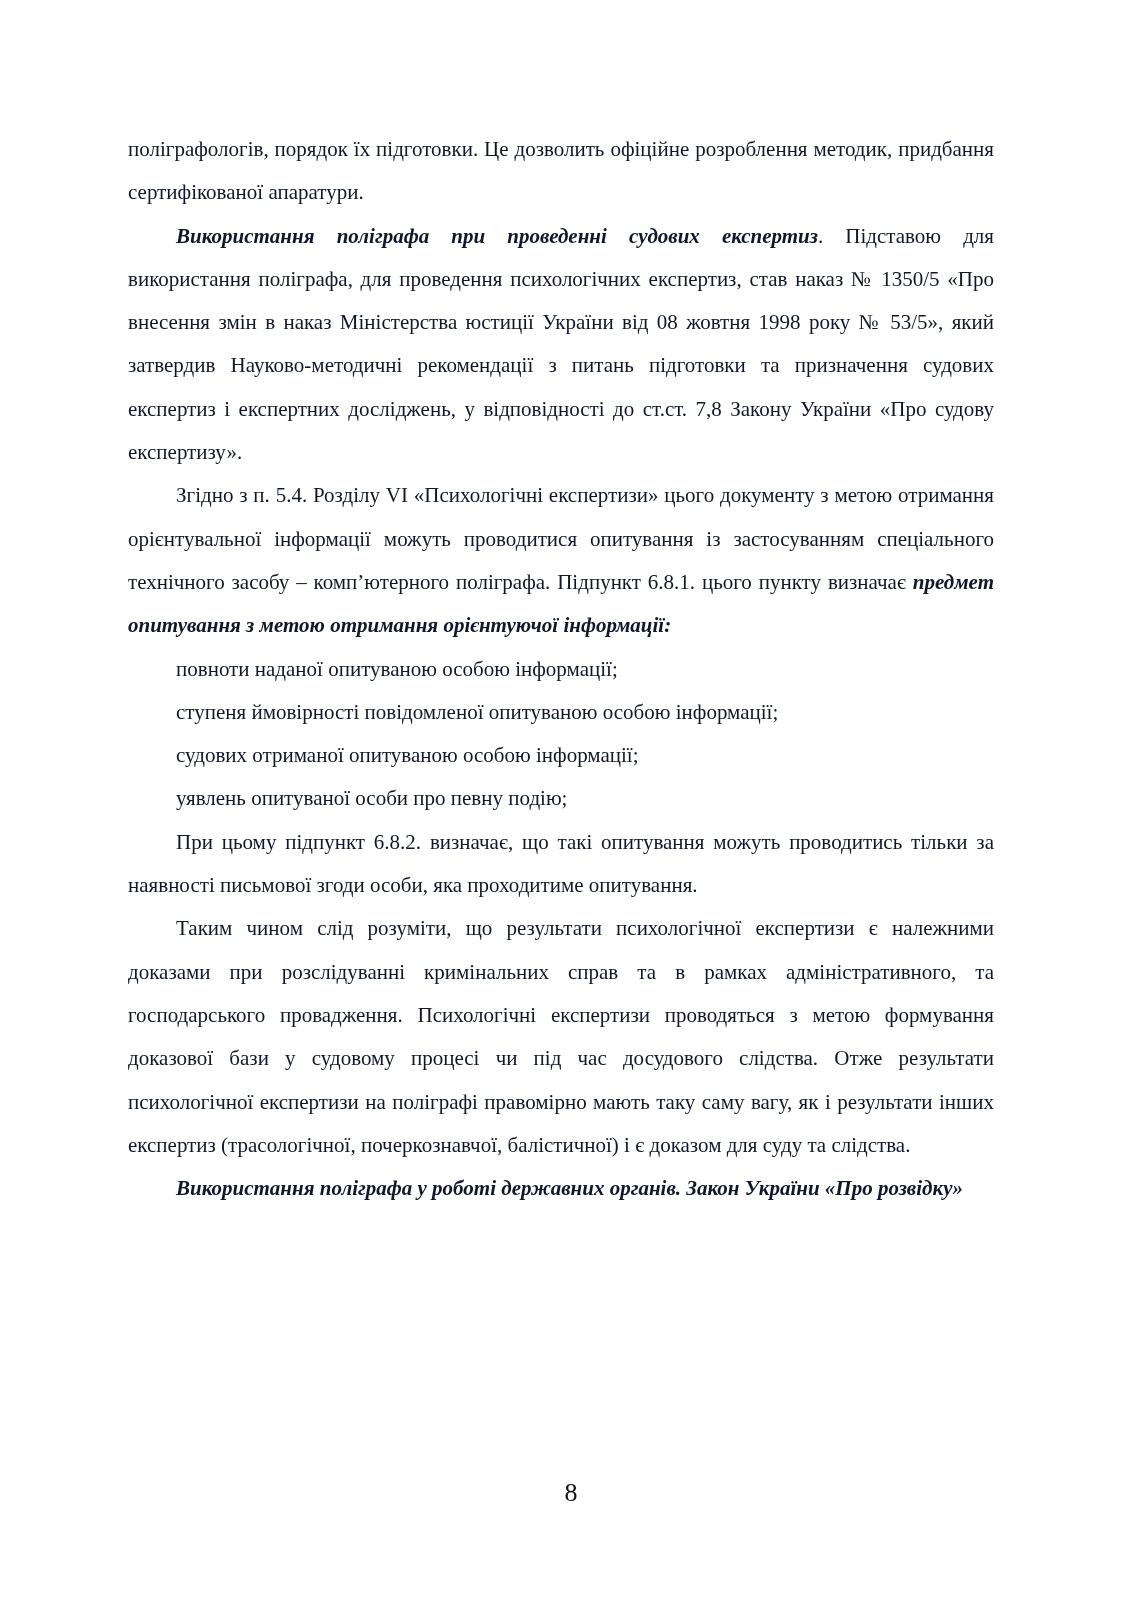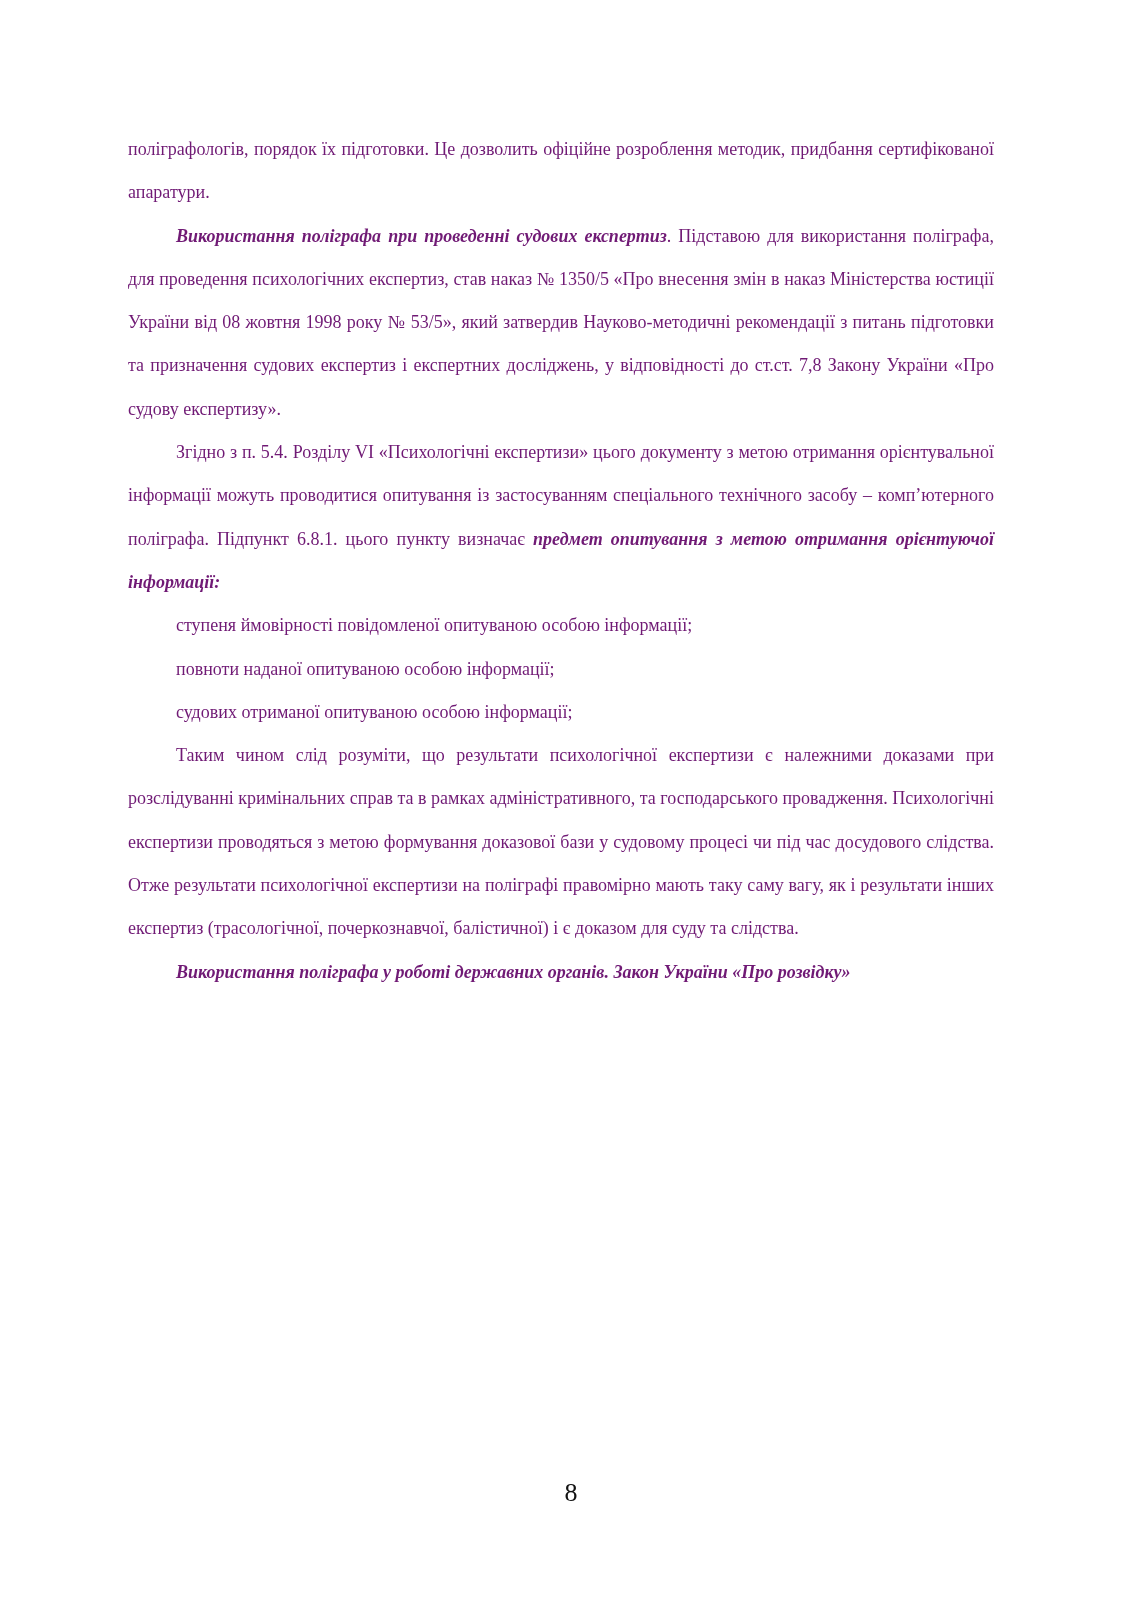--- a/index.html
+++ b/index.html
@@ -18,23 +18,23 @@
     box-sizing: border-box;
   }
   .text-column {
     position: absolute;
     left: 128px;
     top: 128px;
     width: 866px;
   }
   .para {
     font-family: "Liberation Serif", "DejaVu Serif", serif;
-    font-size: 18px;
+    font-size: 21px;
     line-height: 43.3px;
-    color: #701a75;
+    color: #0f172a;
     text-align: justify;
     text-justify: inter-word;
     margin: 0;
     padding: 0;
     -webkit-font-smoothing: none;
   }
   .para.indent {
     text-indent: 48px;
   }
   .para.noindent {
@@ -68,33 +68,39 @@
 
     <p class="para indent">
       <span class="bold">Використання поліграфа при проведенні судових експертиз</span><span>. Підставою для використання поліграфа, для проведення психологічних експертиз, став наказ № 1350/5 «Про внесення змін в наказ Міністерства юстиції України від 08 жовтня 1998 року № 53/5», який затвердив Науково-методичні рекомендації з питань підготовки та призначення судових експертиз і експертних досліджень, у відповідності до ст.ст. 7,8 Закону України «Про судову експертизу».</span>
     </p>
 
     <p class="para indent">
       <span>Згідно з п. 5.4. Розділу VI «Психологічні експертизи» цього документу з метою отримання орієнтувальної інформації можуть проводитися опитування із застосуванням спеціального технічного засобу – комп’ютерного поліграфа. Підпункт 6.8.1. цього пункту визначає </span><span class="bold">предмет опитування з метою отримання орієнтуючої інформації</span><span class="bold">:</span>
     </p>
 
     <p class="para indent">
-      <span>ступеня ймовірності повідомленої опитуваною особою інформації;</span>
+      <span>повноти наданої опитуваною особою інформації;</span>
     </p>
 
     <p class="para indent">
-      <span>повноти наданої опитуваною особою інформації;</span>
+      <span>ступеня ймовірності повідомленої опитуваною особою інформації;</span>
     </p>
 
     <p class="para indent">
       <span>судових отриманої опитуваною особою інформації;</span>
     </p>
 
+    <p class="para indent">
+      <span>уявлень опитуваної особи про певну подію;</span>
+    </p>
 
 
+    <p class="para indent">
+      <span>При цьому підпункт 6.8.2. визначає, що такі опитування можуть проводитись тільки за наявності письмової згоди особи, яка проходитиме опитування.</span>
+    </p>
 
     <p class="para indent">
       <span>Таким чином слід розуміти, що результати психологічної експертизи є належними доказами при розслідуванні кримінальних справ та в рамках адміністративного, та господарського провадження. Психологічні експертизи проводяться з метою формування доказової бази у судовому процесі чи під час досудового слідства. Отже результати психологічної експертизи на поліграфі правомірно мають таку саму вагу, як і результати інших експертиз (трасологічної, почеркознавчої, балістичної) і є доказом для суду та слідства.</span>
     </p>
 
 
     <p class="para indent">
       <span class="bold">Використання поліграфа у роботі державних органів</span><span class="bold">. </span><span class="bold">Закон України «Про розвідку»</span>
     </p>
 

